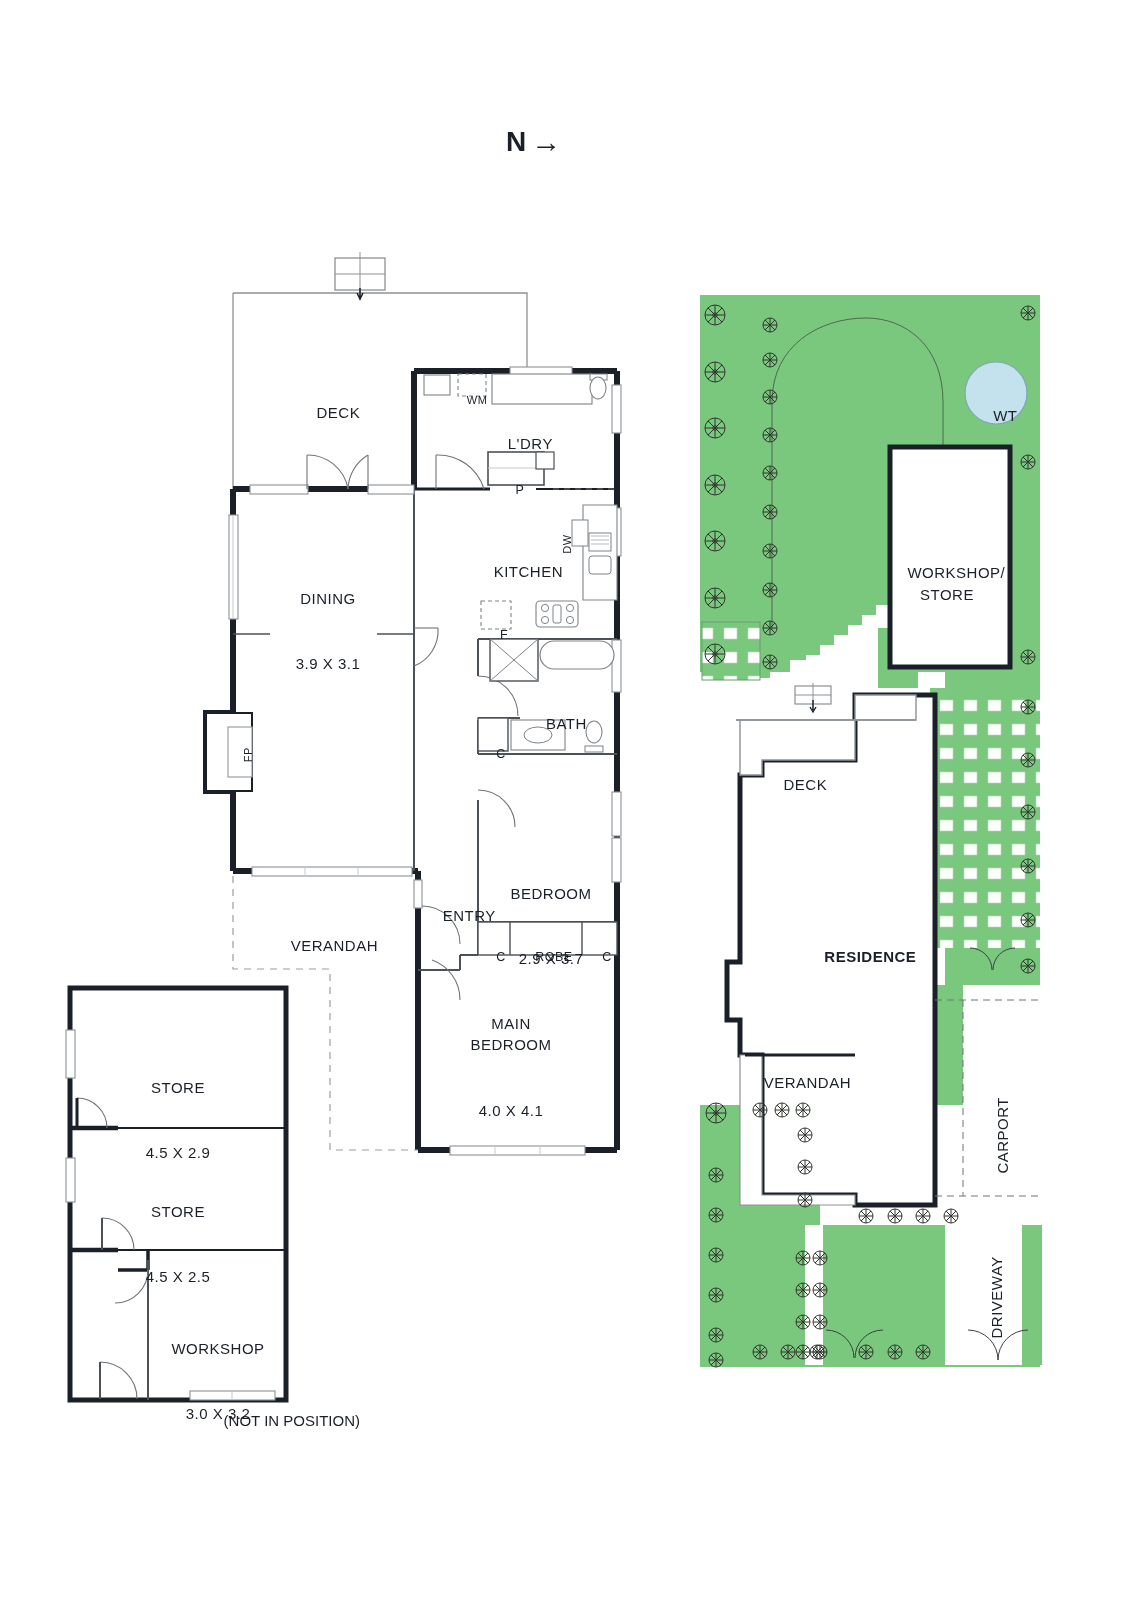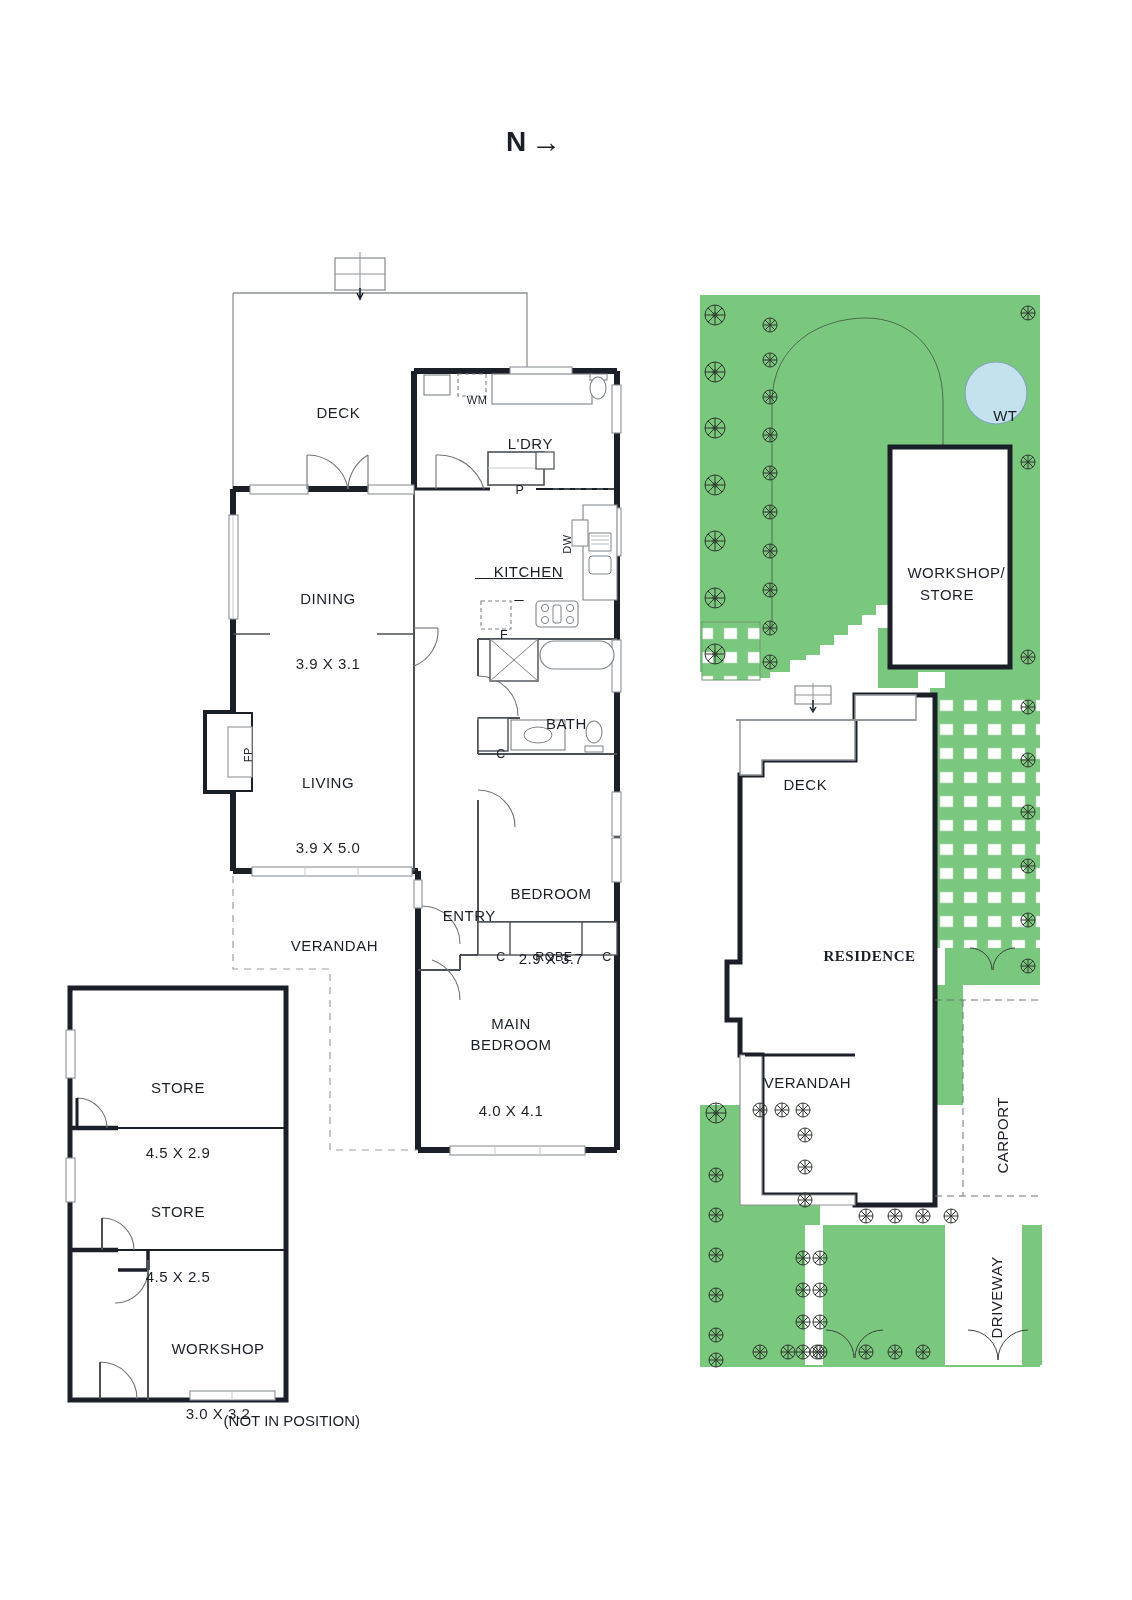--- a/index.html
+++ b/index.html
@@ -6,21 +6,21 @@
   body{width:1132px;height:1600px;position:relative;
        font-family:"Liberation Sans","DejaVu Sans",sans-serif;
        color:#1b2028;overflow:hidden;}
   .stage{position:absolute;left:0;top:0;width:1132px;height:1600px;}
   svg.plan{position:absolute;left:0;top:0;width:1132px;height:1600px;}
   .lbl{position:absolute;text-align:center;white-space:pre;
        font-size:15px;letter-spacing:.5px;line-height:1.45;color:#1b2028;}
   .lbl.small{font-size:12.5px;}
   .lbl.tiny{font-size:11px;}
   .lbl.vert{transform-origin:50% 50%;}
-  .lbl.bold{font-weight:bold;font-family:Liberation Serif, serif;}
+  .lbl.bold{font-weight:bold;}
   .northwrap{position:absolute;left:506px;top:126px;
        font-size:28px;font-weight:bold;letter-spacing:1px;
        display:flex;align-items:center;gap:4px;}
   .northwrap .arw{font-size:30px;line-height:1;}
   .notepos{position:absolute;left:60px;top:1412px;width:300px;
        text-align:right;font-size:15px;}
 </style>
 </head>
 <body>
 
@@ -333,33 +333,29 @@
   </svg>
 
   <div class="lbl" style="left:279px;top:380px;width:100px;">
     <span>DECK</span>
   </div>
 
   <div class="lbl" style="left:471px;top:411px;width:100px;">
     <span>L'DRY</span>
   </div>
 
-  <div class="lbl" style="left:459px;top:539px;width:120px;text-decoration:underline;">
+  <div class="lbl" style="left:459px;top:539px;width:120px;">
     <span>KITCHEN</span>
   </div>
 
   <div class="lbl" style="left:258px;top:544px;width:140px;">
     <div>DINING</div>
     <div>3.9 X 3.1</div>
   </div>
 
-  <div class="lbl" style="left:258px;top:728px;width:140px;">
-    <div>LIVING</div>
-    <div>3.9 X 5.0</div>
-  </div>
 
   <div class="lbl" style="left:507px;top:691px;width:100px;">
     <span>BATH</span>
   </div>
 
   <div class="lbl" style="left:481px;top:839px;width:140px;">
     <div>BEDROOM</div>
     <div>2.9 X 3.7</div>
   </div>
 

